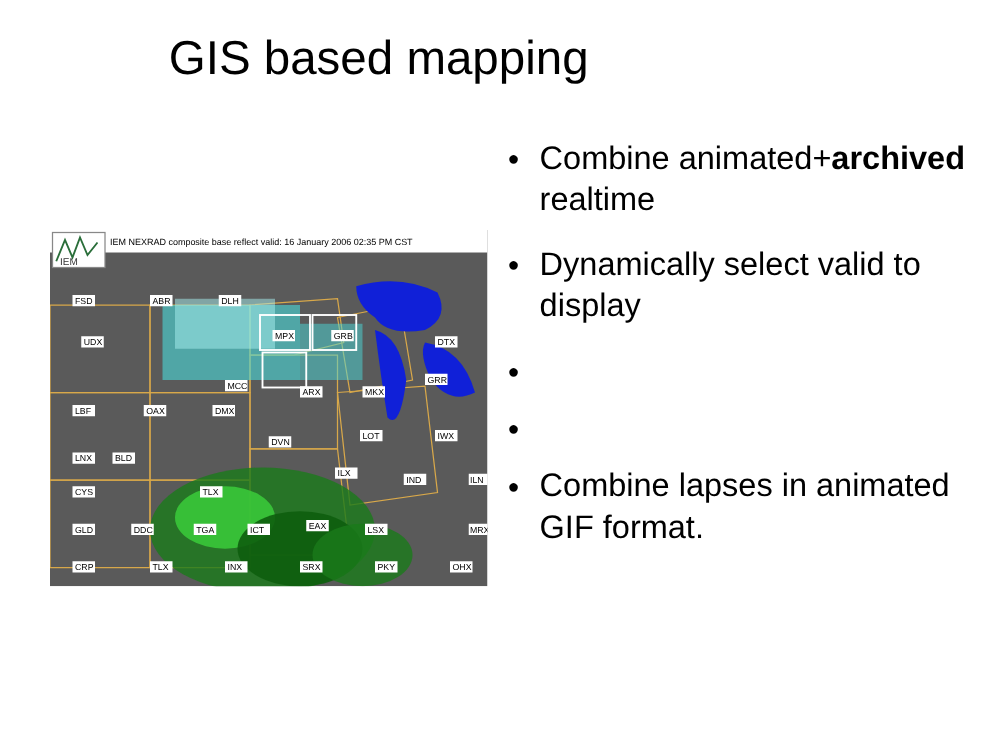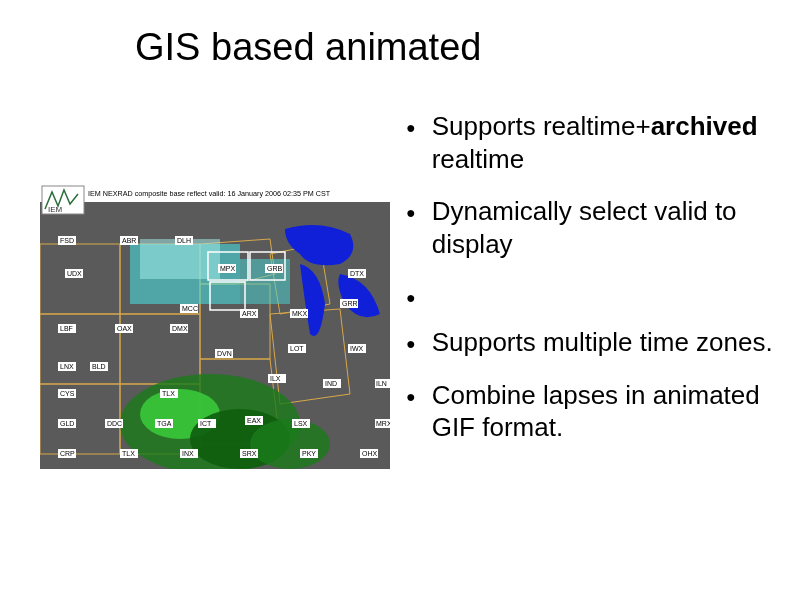--- a/index.html
+++ b/index.html
@@ -51,21 +51,21 @@
   .bullet-text {
     font-size: 26px;
     color: #000;
     line-height: 1.25;
   }
   .bold { font-weight: bold; }
 </style>
 </head>
 <body>
 
-<div class="title">GIS based animated</div>
+<div class="title">GIS based mapping</div>
 
 <div class="map-container">
   <svg class="map-svg" viewBox="0 0 350 285">
 
     <rect x="0" y="0" width="350" height="285" fill="#5a5a5a"></rect>
 
     <rect x="0" y="0" width="350" height="18" fill="#ffffff"></rect>
 
     <rect x="2" y="2" width="42" height="28" fill="#ffffff" stroke="#888" stroke-width="1"></rect>
     <path d="M5,25 L12,8 L18,22 L24,6 L30,20 L38,10" fill="none" stroke="#2a6e3a" stroke-width="1.5"></path>
@@ -260,30 +260,29 @@
           <rect x="120" y="205" width="18" height="9" fill="#fff"></rect>
           <text x="122" y="212">TLX</text>
         </g>
     </g>
   </svg>
 </div>
 
 <ul class="bullets" id="bullet-list">
     <li class="bullet-item">
       <span class="bullet-dot">●</span>
-      <span class="bullet-text"><span>Supports realtime+</span><span class="bold">archived</span><span> realtime</span></span>
+      <span class="bullet-text"><span>Combine animated+</span><span class="bold">archived</span><span> realtime</span></span>
     </li>
     <li class="bullet-item">
       <span class="bullet-dot">●</span>
       <span class="bullet-text"><span>Dynamically select valid to display</span></span>
     </li>
     <li class="bullet-item">
       <span class="bullet-dot">●</span>
     </li>
     <li class="bullet-item">
       <span class="bullet-dot">●</span>
-      <span class="bullet-text"><span>Supports multiple time zones.</span></span>
     </li>
     <li class="bullet-item">
       <span class="bullet-dot">●</span>
       <span class="bullet-text"><span>Combine lapses in animated GIF format.</span></span>
     </li>
   </ul>
 
 </body></html>

